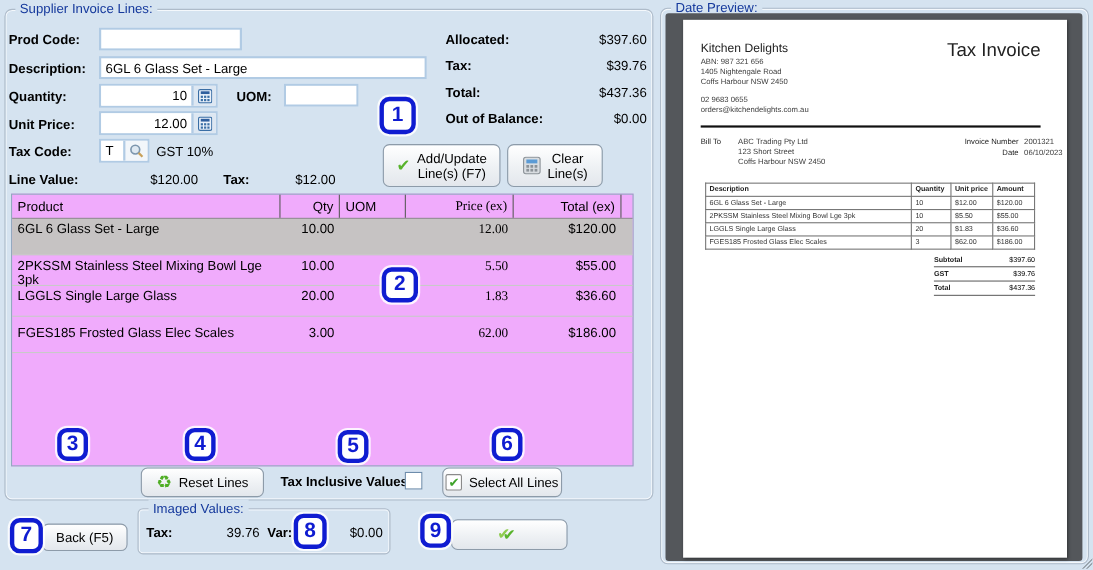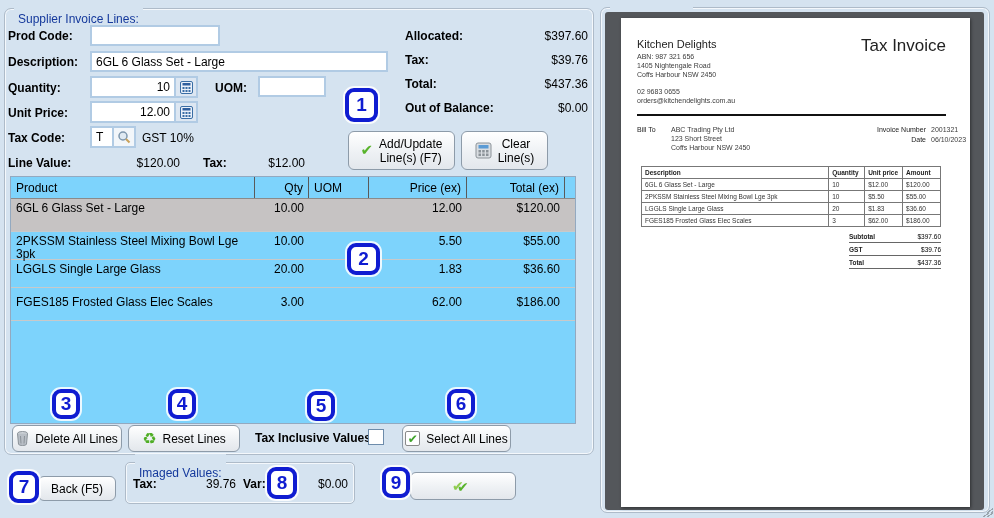--- a/index.html
+++ b/index.html
@@ -2,21 +2,21 @@
 <html><head>
 <meta charset="utf-8">
 <style>
   * { margin:0; padding:0; box-sizing:border-box; }
   html,body { width:994px; height:518px; }
   body { font-family:"Liberation Sans", sans-serif; font-size:12px; color:#000; background:#d5e3f0; }
   #screen { position:relative; width:994px; height:518px; overflow:hidden; background:#d5e3f0; }
 
   
   .groupbox { position:absolute; border:1px solid #aebbc9; border-radius:7px; box-shadow:inset 0 0 0 1px #f4f8fc; }
-  .legend { position:absolute; top:-9px; left:9px; background:#d5e3f0; padding:12px 4px; color:#15399c; font-size:12px; white-space:nowrap; }
+  .legend { position:absolute; top:-9px; left:9px; background:#d5e3f0; padding:1px 4px; color:#15399c; font-size:12px; white-space:nowrap; }
 
   
   .lbl { position:absolute; font-weight:bold; white-space:nowrap; }
   .val { position:absolute; white-space:nowrap; }
   .tb { position:absolute; background:#fff; border:2px solid #b1cbe4; display:flex; align-items:center; padding:0 4px; }
   .combo { position:absolute; display:flex; border:2px solid #b1cbe4; background:#fff; }
   .combo .cval { flex:1; display:flex; align-items:center; justify-content:flex-end; padding:0 4px; background:#fff; }
   .combo .cbtn { width:22px; display:flex; align-items:center; justify-content:center; background:#dde7f2; border-left:2px solid #b1cbe4; }
 
   
@@ -30,27 +30,27 @@
   .dblcheck span { position:absolute; font-size:14px; font-weight:bold; color:#58b32b; font-family:"DejaVu Sans", sans-serif; }
   .dblcheck span:first-child { left:0; top:0; color:#8fcc4f; }
   .dblcheck span:last-child { left:5px; top:1px; }
 
   
   .badge { position:absolute; background:#fff; border:4px solid #0f1cd1; border-radius:9px; color:#0f1cd1;
            font-weight:bold; font-size:19px; display:flex; align-items:center; justify-content:center;
            box-shadow:0 0 0 2px rgba(255,255,255,0.85); z-index:40; }
 
   
-  .grid { position:absolute; left:10px; top:176px; width:566px; height:248px; background:#7dd3fc; border:1px solid #93a9c0; z-index:1; }
+  .grid { position:absolute; left:10px; top:176px; width:566px; height:248px; background:#f0abfc; border:1px solid #93a9c0; z-index:1; }
   .grow { display:flex; width:100%; }
   .ghead { height:22px; border-bottom:1px solid #8a8a8a; align-items:stretch; }
   .ghead .cell { display:flex; align-items:center; border-right:1px solid #5a5a5a; }
   .cell { padding:2px 5px; overflow:hidden; }
   .cA { width:244px; } .cB { width:54px; text-align:right; justify-content:flex-end; }
-  .cC { width:60px; } .cD { width:98px; text-align:right; justify-content:flex-end; }
+  .cC { width:60px; } .cD { width:98px; text-align:right; justify-content:flex-end;font-family:Liberation Serif, serif; }
   .cE { width:98px; text-align:right; justify-content:flex-end; }
   .drow { border-bottom:1px solid #c9c9c9; align-items:flex-start; }
   .drow .cell { padding-top:3px; line-height:13px; }
   .selrow { background:#c6c3c3; }
 
   .checkbox { position:absolute; width:16px; height:16px; background:#fff; border:1px solid #6d8cab; }
   .chkbox-icon { width:15px; height:15px; background:#fff; border:1px solid #8a8a8a; border-radius:2px;
                  display:flex; align-items:center; justify-content:center; }
   .chkbox-icon span { font-size:12px; font-weight:bold; color:#3fa32a; font-family:"DejaVu Sans", sans-serif; line-height:1; }
 
@@ -196,29 +196,20 @@
     </div>
     <div class="grow drow" style="height:33px; padding-top:5px;">
       <div class="cell cA">FGES185 Frosted Glass Elec Scales</div>
       <div class="cell cB">3.00</div>
       <div class="cell cC"></div>
       <div class="cell cD">62.00</div>
       <div class="cell cE">$186.00</div>
     </div>
   </div>
 
-  <div class="btn" style="left:12px; top:425px; width:110px; height:27px; z-index:2;">
-    <svg width="13" height="15" viewBox="0 0 13 15">
-      <ellipse cx="6.5" cy="2.5" rx="5" ry="2" fill="#cfd4d9" stroke="#8b9298"></ellipse>
-      <path d="M1.5 2.5 L2.5 13 Q2.5 14.5 6.5 14.5 Q10.5 14.5 10.5 13 L11.5 2.5" fill="#b9bfc6" stroke="#8b9298"></path>
-      <line x1="4.5" y1="5" x2="5" y2="12.5" stroke="#8b9298"></line>
-      <line x1="8.5" y1="5" x2="8" y2="12.5" stroke="#8b9298"></line>
-    </svg>
-    <span>Delete All Lines</span>
-  </div>
   <div class="btn" style="left:128px; top:425px; width:112px; height:27px; z-index:2;">
     <span class="recycle-icon">♻</span>
     <span>Reset Lines</span>
   </div>
   <div class="lbl" style="left:255px; top:431px; z-index:2;">Tax Inclusive Values:</div>
   <div class="checkbox" style="left:368px; top:429px; z-index:2;"></div>
   <div class="btn" style="left:402px; top:425px; width:109px; height:27px; z-index:2;">
     <span class="chkbox-icon">
         <span>✔</span>
       </span>

